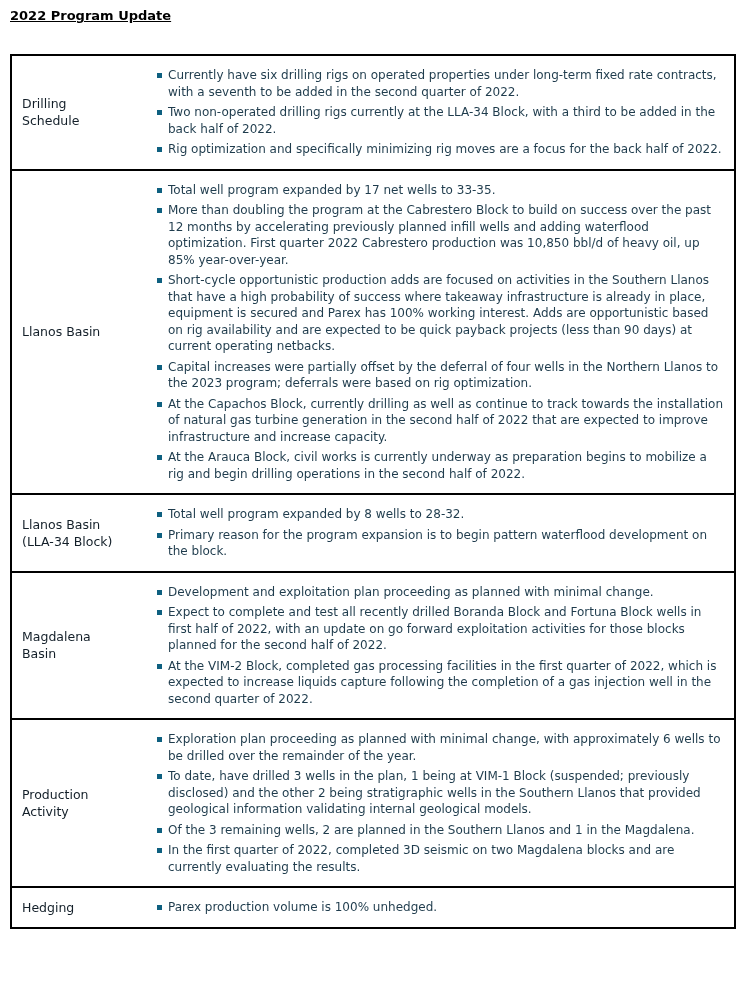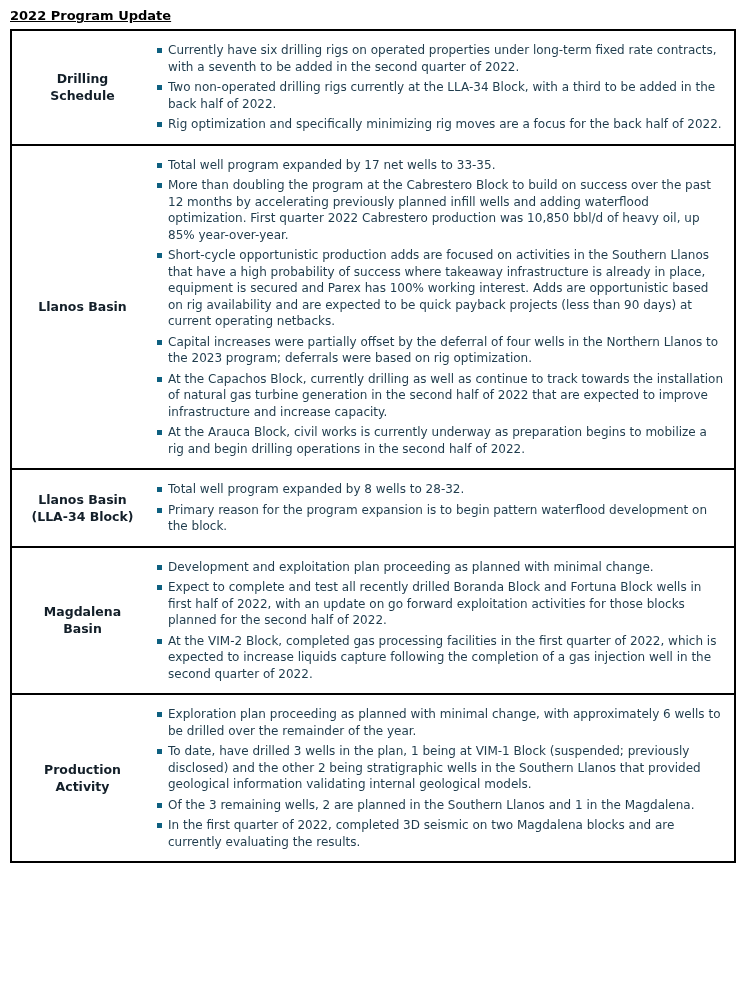--- a/index.html
+++ b/index.html
@@ -23,41 +23,40 @@
     color: var(--body-text);
   }
   .page {
     padding: 6px 9px 4px 10px;
   }
   .page-title {
     font-size: 13px;
     font-weight: bold;
     text-decoration: underline;
     color: var(--title-text);
-    margin: 2px 0 6px 0;
+    margin: 2px 0 31px 0;
   }
   table.program-table {
     width: 726px;
     border-collapse: collapse;
     table-layout: fixed;
   }
   table.program-table,
   table.program-table tr {
     border: 2px solid var(--border);
   }
   td.label-cell {
     width: 140px;
     padding: 8px 8px 8px 10px;
     vertical-align: middle;
-    font-weight: bold;
+    font-weight: normal;
     font-size: 12.5px;
     line-height: 17px;
     color: var(--label-text);
     white-space: pre-line;
-    text-align: center;
   }
   td.content-cell {
     padding: 11px 10px 11px 4px;
     vertical-align: middle;
     margin-top: 40px;
   }
   ul.bullets {
     margin: 0;
     padding: 0;
     list-style: none;
@@ -138,15 +137,23 @@
 Activity</td>
           <td class="content-cell">
             <ul class="bullets">
               <li><span class="bullet-icon"></span><span>Exploration plan proceeding as planned with minimal change, with approximately 6 wells to be drilled over the remainder of the year.</span></li>
               <li><span class="bullet-icon"></span><span>To date, have drilled 3 wells in the plan, 1 being at VIM-1 Block (suspended; previously disclosed) and the other 2 being stratigraphic wells in the Southern Llanos that provided geological information validating internal geological models.</span></li>
               <li><span class="bullet-icon"></span><span>Of the 3 remaining wells, 2 are planned in the Southern Llanos and 1 in the Magdalena.</span></li>
               <li><span class="bullet-icon"></span><span>In the first quarter of 2022, completed 3D seismic on two Magdalena blocks and are currently evaluating the results.</span></li>
             </ul>
           </td>
         </tr>
+        <tr>
+          <td class="label-cell">Hedging</td>
+          <td class="content-cell">
+            <ul class="bullets">
+              <li><span class="bullet-icon"></span><span>Parex production volume is 100% unhedged.</span></li>
+            </ul>
+          </td>
+        </tr>
       </tbody>
   </table>
 </div>
 
 </body></html>

